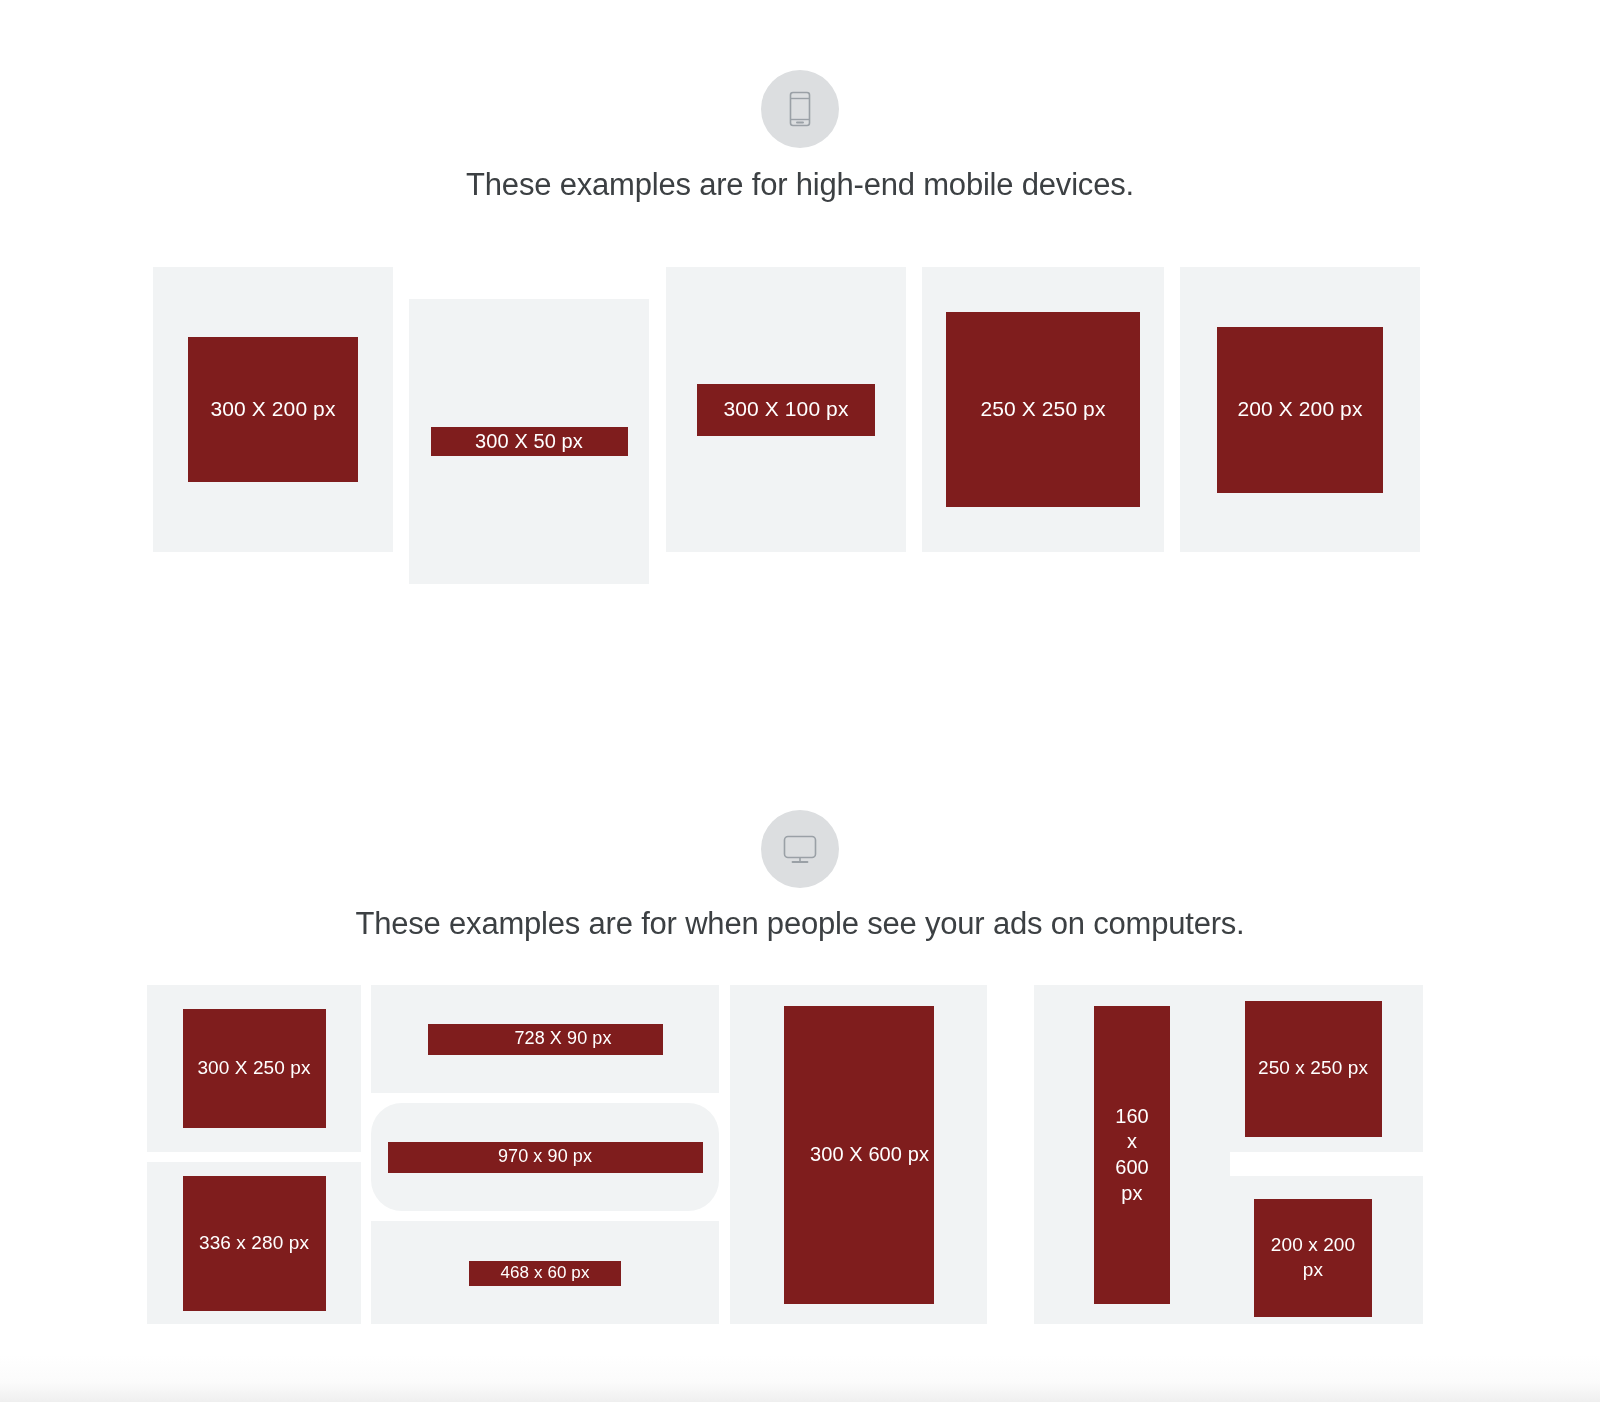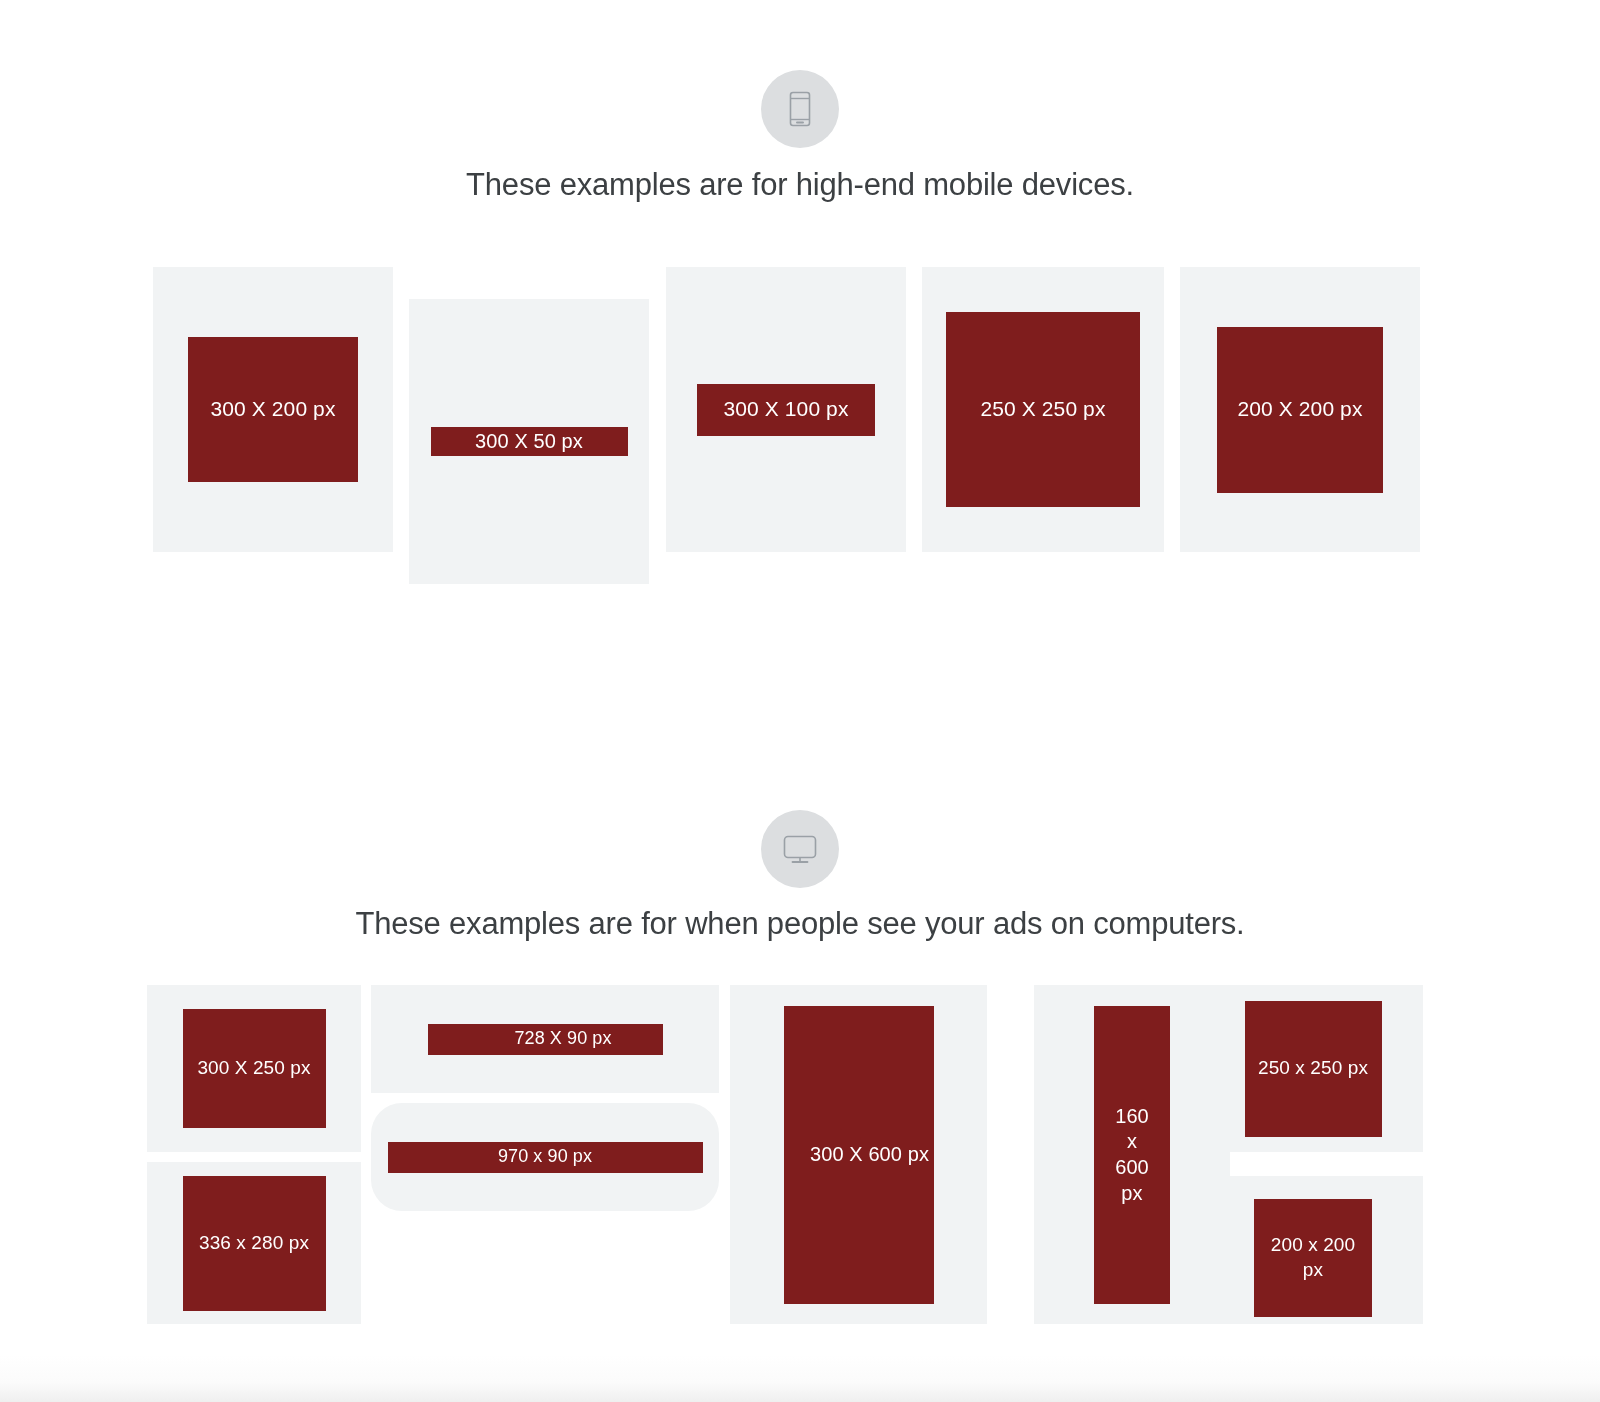--- a/index.html
+++ b/index.html
@@ -172,20 +172,23 @@
     <div class="card d-col1b">
       <div class="swatch" style="width:143px;height:135px;font-size:19px;">336 x 280 px</div>
     </div>
 
     <div class="card d-col2a">
       <div class="swatch" style="width:235px;height:31px;font-size:18px;padding-left:36px;">728 X 90 px</div>
     </div>
     <div class="card d-col2b">
       <div class="swatch" style="width:315px;height:31px;font-size:18px;">970 x 90 px</div>
     </div>
+    <div class="card d-col2c">
+      <div class="swatch" style="width:152px;height:25px;font-size:17px;">468 x 60 px</div>
+    </div>
 
     <div class="card d-col3">
       <div class="swatch" style="width:150px;height:298px;font-size:20px;padding-left:22px;">300 X 600 px</div>
     </div>
 
     <div class="card d-col4">
       <div class="swatch" style="width:76px;height:298px;font-size:20px;">160
 x
 600
 px</div>

